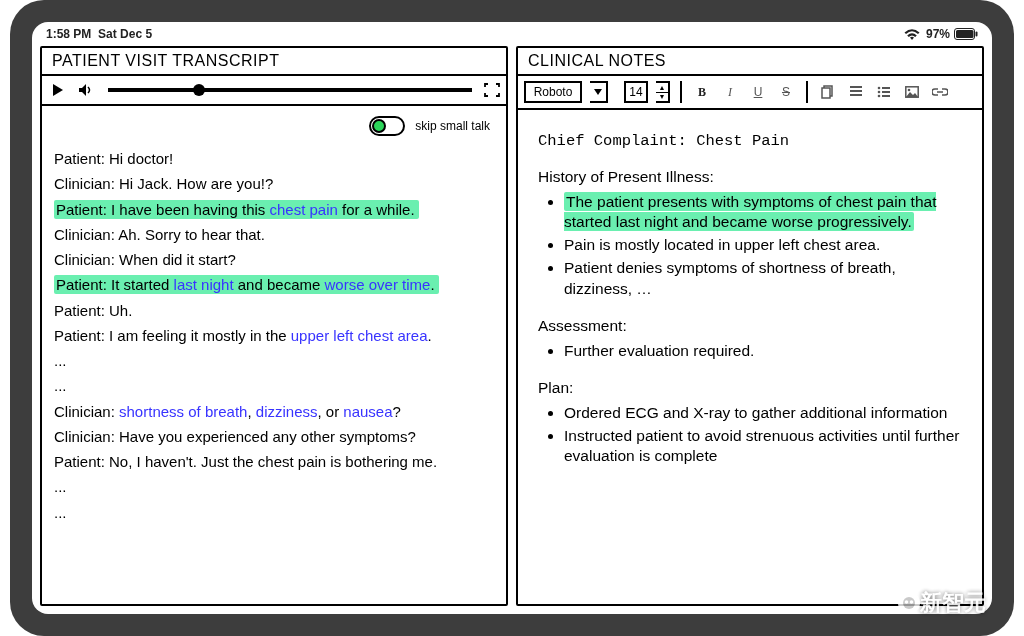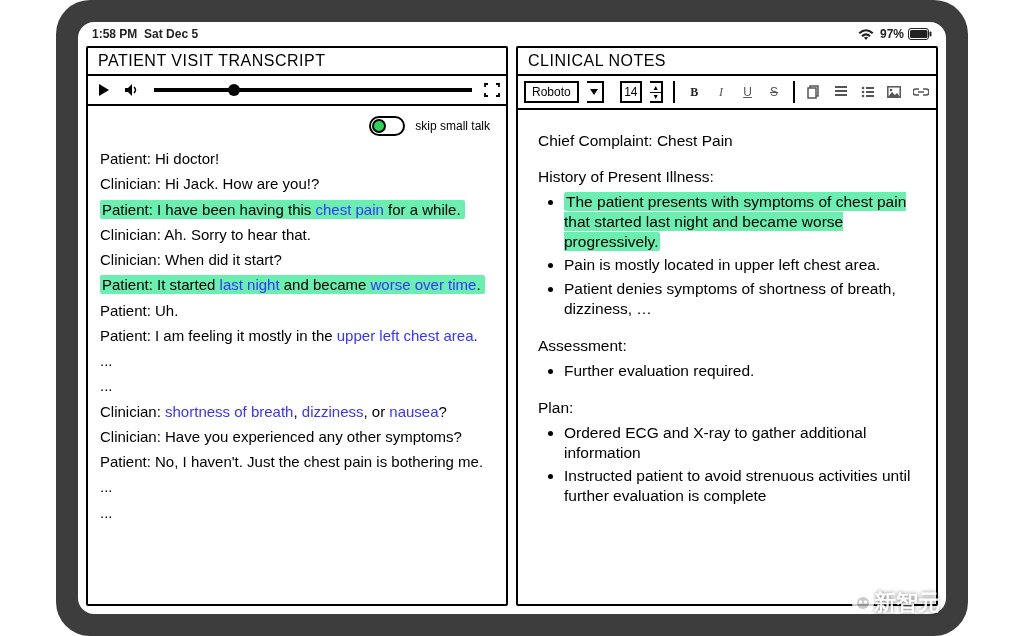--- a/index.html
+++ b/index.html
@@ -4,21 +4,21 @@
 <style>
   * { box-sizing: border-box; margin: 0; padding: 0; }
   html, body { width: 100%; height: 100%; }
   body {
     background: #fff;
     font-family: "Comic Sans MS", "Chalkboard SE", "Marker Felt", cursive, sans-serif;
     display: flex; align-items: center; justify-content: center;
     color: #000;
   }
   .device-frame {
-    width: 912px; height: 636px;
+    width: 1004px; height: 636px;
     background: #3d3d3d;
     border-radius: 34px;
     padding: 22px;
     position: relative;
   }
   .screen {
     width: 100%; height: 100%;
     background: #fff;
     border-radius: 16px;
     display: flex; flex-direction: column;
@@ -120,21 +120,21 @@
   .tb-sep { width: 2px; height: 22px; background: #000; margin: 0 2px; }
   .tb-icon { width: 20px; height:20px; display:inline-flex; align-items:center; justify-content:center; color:#555; }
   .tb-icon svg { display:block; }
   .tb-bold { font-weight: 900; font-family: Georgia, serif; color:#222; }
   .tb-italic { font-style: italic; font-family: Georgia, serif; color:#555; }
   .tb-und { text-decoration: underline; color:#555; }
   .tb-strike { text-decoration: line-through; color:#555; }
 
   .notes-body { padding: 16px 20px 12px 20px; font-size: 15.5px; }
   .notes-body .section-title { margin-top: 18px; margin-bottom: 6px; }
-  .notes-body .section-title:first-child { margin-top: 6px; }
+  .notes-body .section-title:first-child { margin-top: 6px; font-family: Liberation Mono, monospace; }
   .notes-body ul { list-style: disc; padding-left: 26px; }
   .notes-body li { margin: 3px 0; line-height: 1.3; }
   .hl-note { background: #6aefb0; padding: 1px 2px; border-radius: 2px; }
 
   .watermark {
     position: absolute;
     right: 28px; bottom: 18px;
     color: #fff;
     font-family: Arial, sans-serif;
     font-size: 22px; font-weight: 700;

